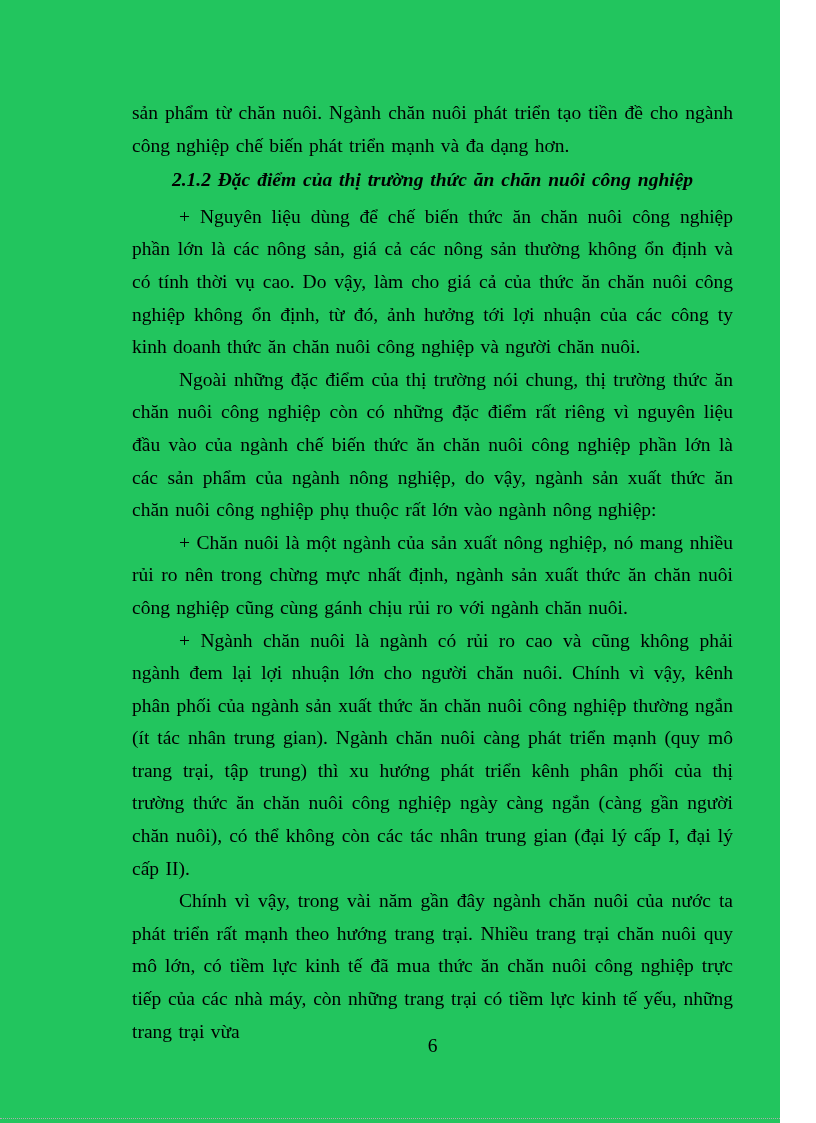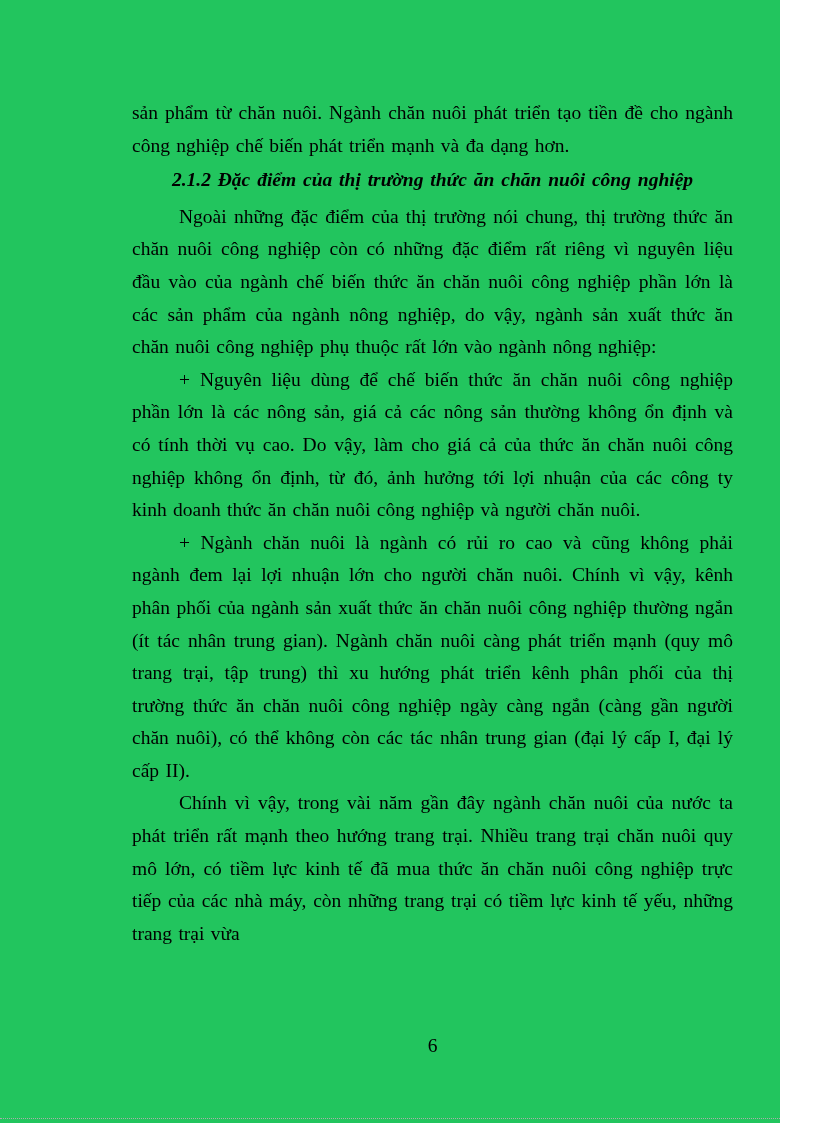--- a/index.html
+++ b/index.html
@@ -56,22 +56,23 @@
     height: 0;
   }
 </style>
 </head>
 <body>
 
 <div class="page">
   <div class="content">
     <p class="cont">sản phẩm từ chăn nuôi. Ngành chăn nuôi phát triển tạo tiền đề cho ngành công nghiệp chế biến phát triển mạnh và đa dạng hơn.</p>
     <p class="heading">2.1.2 Đặc điểm của thị trường thức ăn chăn nuôi công nghiệp</p>
+    <p class="indent">+ Nguyên liệu dùng để chế biến thức ăn chăn nuôi công nghiệp phần lớn là các nông sản, giá cả các nông sản thường không ổn định và có tính thời vụ cao. Do vậy, làm cho giá cả của thức ăn chăn nuôi công nghiệp không ổn định, từ đó, ảnh hưởng tới lợi nhuận của các công ty kinh doanh thức ăn chăn nuôi công nghiệp và người chăn nuôi.</p>
     <p class="indent">Ngoài những đặc điểm của thị trường nói chung, thị trường thức ăn chăn nuôi công nghiệp còn có những đặc điểm rất riêng vì nguyên liệu đầu vào của ngành chế biến thức ăn chăn nuôi công nghiệp phần lớn là các sản phẩm của ngành nông nghiệp, do vậy, ngành sản xuất thức ăn chăn nuôi công nghiệp phụ thuộc rất lớn vào ngành nông nghiệp:</p>
-    <p class="indent">+ Nguyên liệu dùng để chế biến thức ăn chăn nuôi công nghiệp phần lớn là các nông sản, giá cả các nông sản thường không ổn định và có tính thời vụ cao. Do vậy, làm cho giá cả của thức ăn chăn nuôi công nghiệp không ổn định, từ đó, ảnh hưởng tới lợi nhuận của các công ty kinh doanh thức ăn chăn nuôi công nghiệp và người chăn nuôi.</p>
+    <p class="indent">+ Chăn nuôi là một ngành của sản xuất nông nghiệp, nó mang nhiều rủi ro nên trong chừng mực nhất định, ngành sản xuất thức ăn chăn nuôi công nghiệp cũng cùng gánh chịu rủi ro với ngành chăn nuôi.</p>
     <p class="indent">+ Ngành chăn nuôi là ngành có rủi ro cao và cũng không phải ngành đem lại lợi nhuận lớn cho người chăn nuôi. Chính vì vậy, kênh phân phối của ngành sản xuất thức ăn chăn nuôi công nghiệp thường ngắn (ít tác nhân trung gian). Ngành chăn nuôi càng phát triển mạnh (quy mô trang trại, tập trung) thì xu hướng phát triển kênh phân phối của thị trường thức ăn chăn nuôi công nghiệp ngày càng ngắn (càng gần người chăn nuôi), có thể không còn các tác nhân trung gian (đại lý cấp I, đại lý cấp II).</p>
     <p class="indent">Chính vì vậy, trong vài năm gần đây ngành chăn nuôi của nước ta phát triển rất mạnh theo hướng trang trại. Nhiều trang trại chăn nuôi quy mô lớn, có tiềm lực kinh tế đã mua thức ăn chăn nuôi công nghiệp trực tiếp của các nhà máy, còn những trang trại có tiềm lực kinh tế yếu, những trang trại vừa</p>
   </div>
 
   <div class="page-number">6</div>
 
   <div class="page-break"></div>
 </div>
 
 </body></html>

